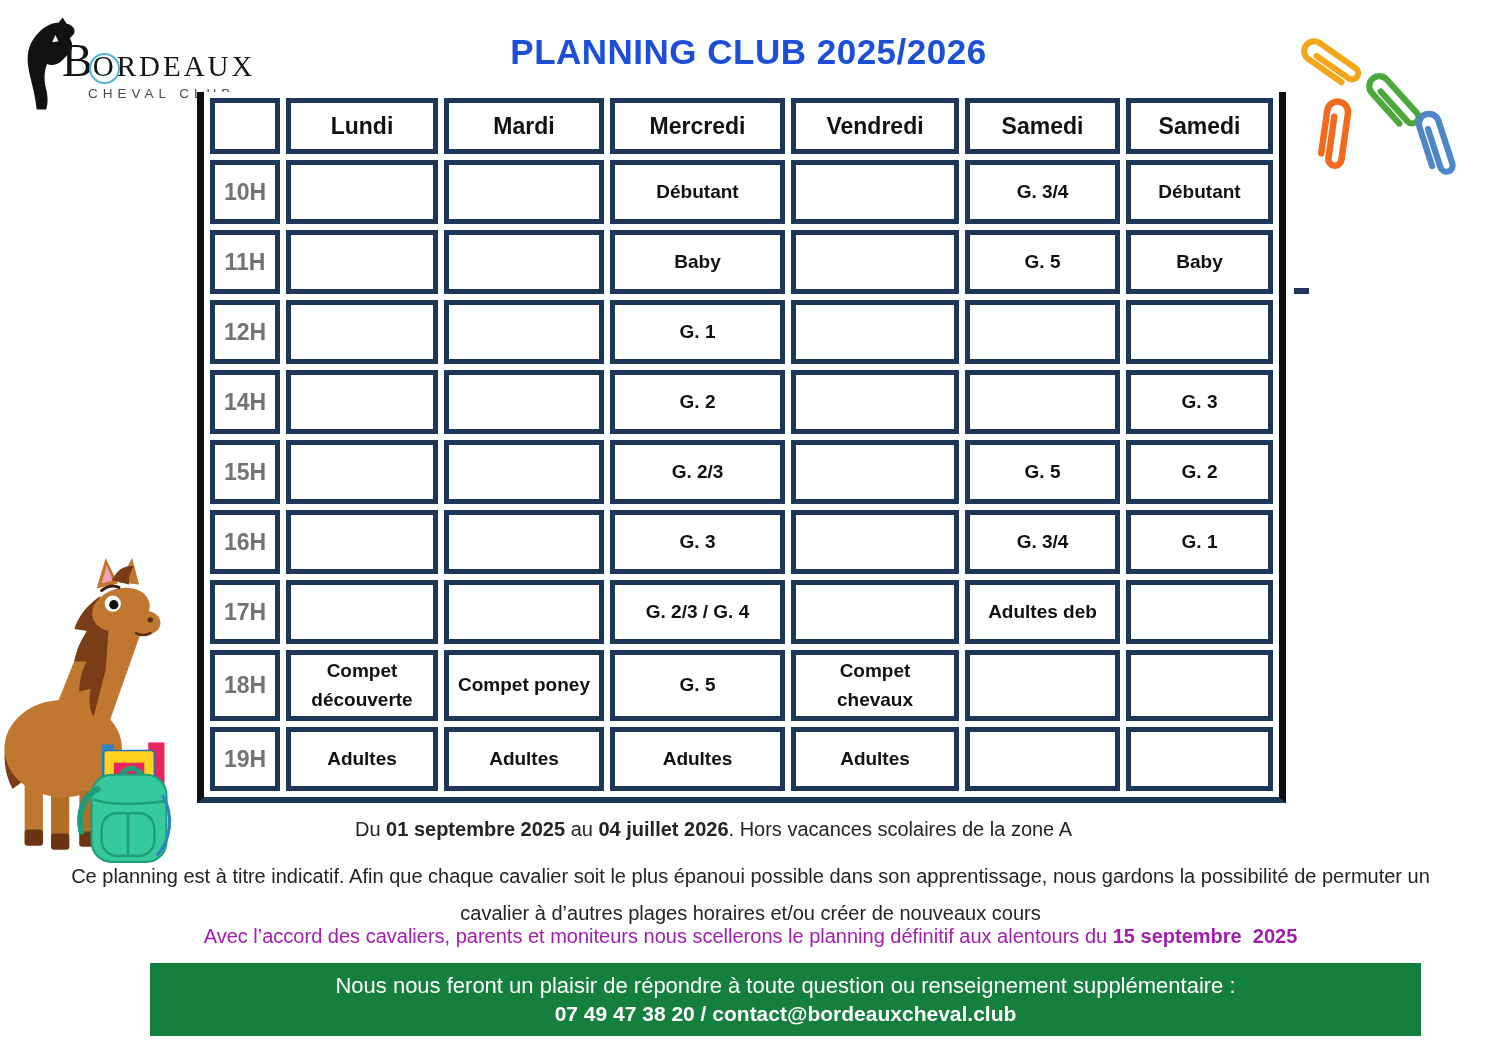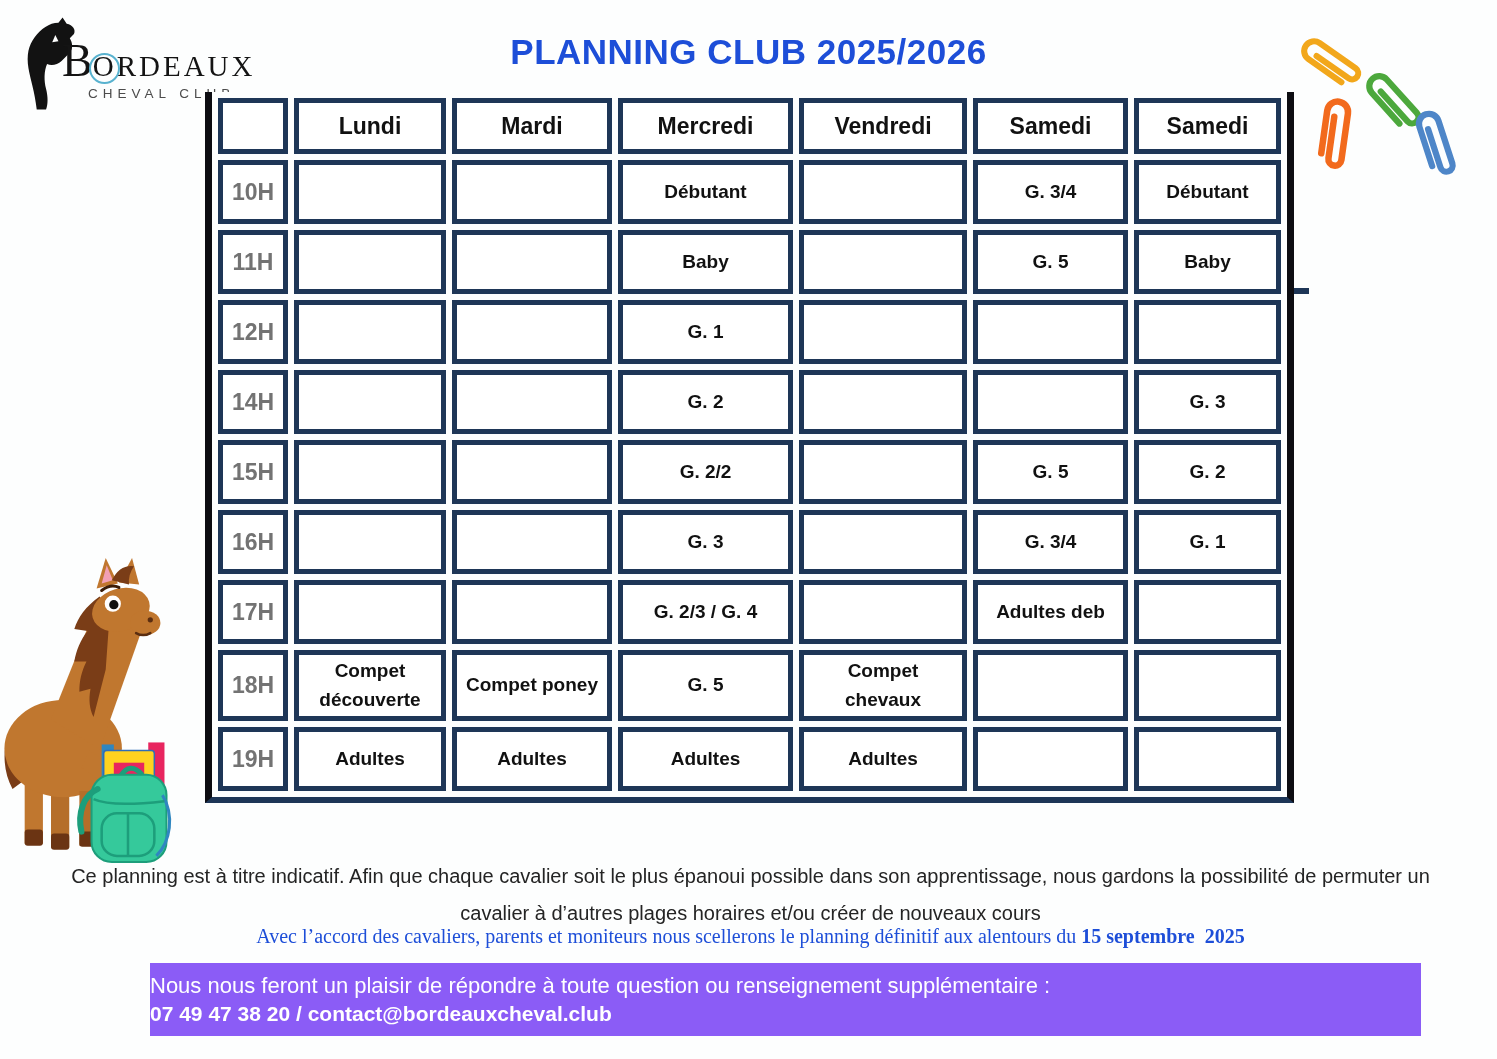--- a/index.html
+++ b/index.html
@@ -32,21 +32,21 @@
     position:absolute; left:0; right:0; top:32px;
     text-align:center; font-size:35px; font-weight:bold; color:#1d4ed8; letter-spacing:0.5px;
   }
 
   
   .clips { position:absolute; left:1295px; top:12px; width:200px; height:215px; }
   .clip { position:absolute; }
 
   
   .table-wrap {
-    position:absolute; left:205px; top:92px; width:1089px;
+    position:absolute; left:197px; top:92px; width:1089px;
     border-left:7px solid #0d0d12; border-right:7px solid #0d0d12; border-bottom:6px solid #1e3657;
     background:#fdfefe;
   }
   table.planning { border-collapse:separate; border-spacing:6px; table-layout:fixed; width:100%; }
   table.planning th, table.planning td {
     border:5px solid #1e3657; background:#ffffff;
     text-align:center; vertical-align:middle; padding:2px 5px;
   }
   table.planning thead th { height:56px; font-size:23px; font-weight:bold; color:#111; }
   table.planning tbody th, table.planning tbody td { height:64px; }
@@ -62,28 +62,28 @@
     position:absolute; left:0; right:70px; top:818px;
     text-align:center; font-size:20px; color:#242424;
   }
   .note-period b { font-weight:bold; }
   .note-paragraph {
     position:absolute; left:60px; right:56px; top:858px;
     text-align:center; font-size:20px; line-height:37px; color:#242424;
   }
   .note-agreement {
     position:absolute; left:4px; right:0; top:925px;
-    text-align:center; font-size:20px; color:#1d4ed8;font-family:Liberation Serif, serif;
+    text-align:center; font-size:20px; color:#a21caf;
   }
   .note-agreement b { white-space:pre-wrap; }
 
   
   .footer-bar {
     position:absolute; left:150px; top:963px; width:1271px; height:73px;
-    background:#8b5cf6; color:#ffffff; text-align:left;
+    background:#15803d; color:#ffffff; text-align:center;
     display:flex; flex-direction:column; justify-content:center; gap:3px;
   }
   .footer-line1 { font-size:22px; }
   .footer-line2 { font-size:21px; font-weight:bold; }
 </style>
 </head>
 <body>
 
 <div id="page">
 
@@ -171,21 +171,21 @@
             <td></td>
             <td>G. 2</td>
             <td></td>
             <td></td>
             <td>G. 3</td>
           </tr>
           <tr>
             <th class="time">15H</th>
             <td></td>
             <td></td>
-            <td>G. 2/2</td>
+            <td>G. 2/3</td>
             <td></td>
             <td>G. 5</td>
             <td>G. 2</td>
           </tr>
           <tr>
             <th class="time">16H</th>
             <td></td>
             <td></td>
             <td>G. 3</td>
             <td></td>
@@ -269,20 +269,21 @@
       <path d="M118 222 q10 -16 22 -2" stroke="#1d9e7b" stroke-width="5" fill="none"></path>
       <rect x="90" y="220" width="74" height="86" rx="20" fill="#35c99b" stroke="#1d9e7b" stroke-width="2"></rect>
       <path d="M96 234 C82 240 76 258 80 276" stroke="#1d9e7b" stroke-width="6" fill="none" stroke-linecap="round"></path>
       <rect x="100" y="258" width="52" height="42" rx="15" fill="#35c99b" stroke="#1d9e7b" stroke-width="2.5"></rect>
       <path d="M126 258 V300" stroke="#1d9e7b" stroke-width="2.5"></path>
       <path d="M160 240 C172 260 168 286 154 300" stroke="#2f86c0" stroke-width="3" fill="none"></path>
       <path d="M92 244 Q110 252 162 246" stroke="#1d9e7b" stroke-width="2.5" fill="none"></path>
     </g>
   </svg>
 
+  <p class="note-period"><span>Du </span><b>01 septembre 2025</b><span> au </span><b>04 juillet 2026</b><span>. Hors vacances scolaires de la zone A</span></p>
 
   <p class="note-paragraph">Ce planning est à titre indicatif. Afin que chaque cavalier soit le plus épanoui possible dans son apprentissage, nous gardons la possibilité de permuter un cavalier à d’autres plages horaires et/ou créer de nouveaux cours</p>
 
   <p class="note-agreement"><span>Avec l’accord des cavaliers, parents et moniteurs nous scellerons le planning définitif aux alentours du </span><b>15 septembre  2025</b></p>
 
   <div class="footer-bar">
     <div class="footer-line1">Nous nous feront un plaisir de répondre à toute question ou renseignement supplémentaire :</div>
     <div class="footer-line2"><span>07 49 47 38 20</span><span> / </span><span>contact@bordeauxcheval.club</span></div>
   </div>
 

